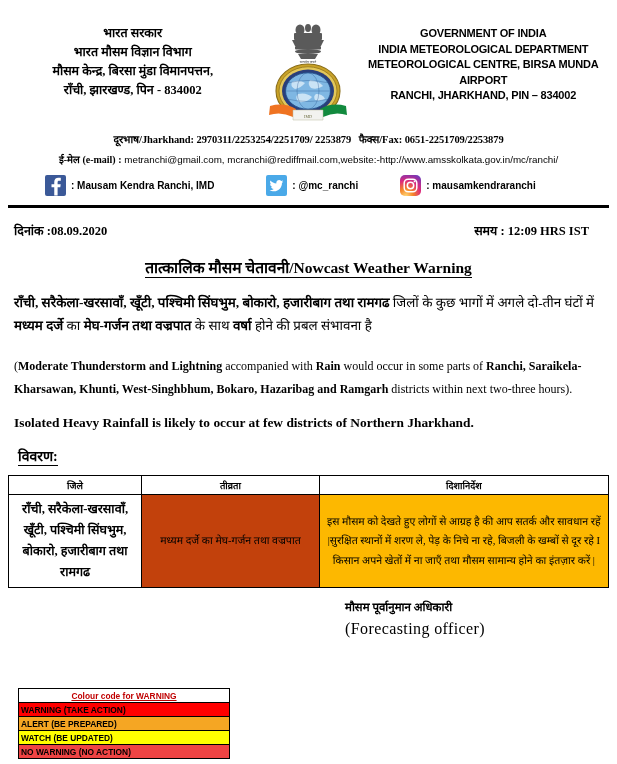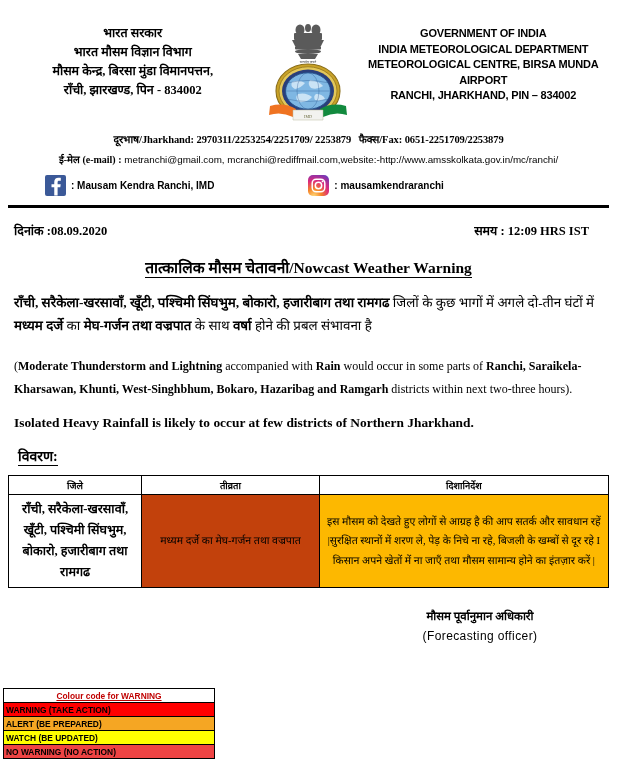--- a/index.html
+++ b/index.html
@@ -188,36 +188,35 @@
   td.advisory {
     background: #FDB800;
     text-align: center;
     font-size: 10.6px;
     line-height: 19.5px;
     padding: 6px 7px;
   }
 
   
   .sign {
-    text-align: center;
     width: 270px;
     margin-left: 345px;
-    margin-top: 20px;
+    margin-top: 11px;
     font-family: "Liberation Serif", "DejaVu Serif", serif;
   }
   .sign .hi { font-size: 11.5px; font-weight: bold; }
   .sign .en {
-    font-family: Liberation Sans, sans-serif;
-    font-size: 12px;
+    font-family: Liberation Serif, serif;
+    font-size: 16px;
     margin-top: 6px;
     letter-spacing: 0.4px;
   }
 
   
-  .legend-wrap { position: absolute; left: 3px; top: 688px; }
+  .legend-wrap { position: absolute; left: 18px; top: 688px; }
   table.legend {
     border-collapse: collapse;
     width: 212px;
     table-layout: fixed;
   }
   table.legend td {
     border: 1px solid #000;
     font-family: "Liberation Sans", "DejaVu Sans", sans-serif;
     font-size: 8.4px;
     font-weight: bold;
@@ -317,20 +316,37 @@
         <rect width="21" height="21" rx="2" fill="#3b5998"></rect>
         <path d="M12.6 20.5 v-8.2 h2.7 l0.4 -3.1 h-3.1 v-2 c0 -0.9 0.25 -1.5 1.55 -1.5 h1.65 V2.9
                  c-0.3 -0.04 -1.3 -0.13 -2.45 -0.13 c-2.45 0 -4.1 1.48 -4.1 4.2 v2.23 H6.5 v3.1 h2.75 v8.2 z" fill="#ffffff"></path>
       </svg>
     </span>
     <span class="label">: Mausam Kendra Ranchi, IMD</span>
   </div>
 
   <div class="gap-a"></div>
 
+  <div class="social-item">
+    <span class="icon-box">
+      <svg width="21" height="21" viewBox="0 0 21 21" xmlns="http://www.w3.org/2000/svg">
+        <rect width="21" height="21" rx="2" fill="#4aa9e8"></rect>
+        <path d="M17.4 6.4 c-0.5 0.23 -1.05 0.38 -1.63 0.45 c0.59 -0.35 1.03 -0.91 1.25 -1.57
+                 c-0.55 0.33 -1.16 0.56 -1.8 0.69 c-0.52 -0.55 -1.26 -0.9 -2.08 -0.9
+                 c-1.57 0 -2.85 1.28 -2.85 2.85 c0 0.22 0.03 0.44 0.07 0.65
+                 c-2.37 -0.12 -4.47 -1.25 -5.88 -2.98 c-0.25 0.42 -0.39 0.91 -0.39 1.43
+                 c0 0.99 0.5 1.86 1.27 2.37 c-0.47 -0.02 -0.91 -0.15 -1.29 -0.36 v0.04
+                 c0 1.38 0.98 2.53 2.29 2.79 c-0.24 0.07 -0.49 0.1 -0.75 0.1 c-0.18 0 -0.36 -0.02 -0.54 -0.05
+                 c0.36 1.13 1.41 1.95 2.65 1.98 c-0.97 0.76 -2.2 1.22 -3.53 1.22 c-0.23 0 -0.45 -0.01 -0.68 -0.04
+                 c1.26 0.81 2.75 1.28 4.36 1.28 c5.23 0 8.09 -4.33 8.09 -8.09 l-0.01 -0.37
+                 c0.56 -0.4 1.04 -0.9 1.42 -1.47z" fill="#ffffff"></path>
+      </svg>
+    </span>
+    <span class="label">: @mc_ranchi</span>
+  </div>
 
   <div class="gap-b"></div>
 
   <div class="social-item">
     <span class="icon-box">
       <svg width="21" height="21" viewBox="0 0 21 21" xmlns="http://www.w3.org/2000/svg">
         <defs>
           <radialGradient id="ig" cx="28%" cy="100%" r="125%">
             <stop offset="0%" stop-color="#ffd776"></stop>
             <stop offset="28%" stop-color="#f58529"></stop>

